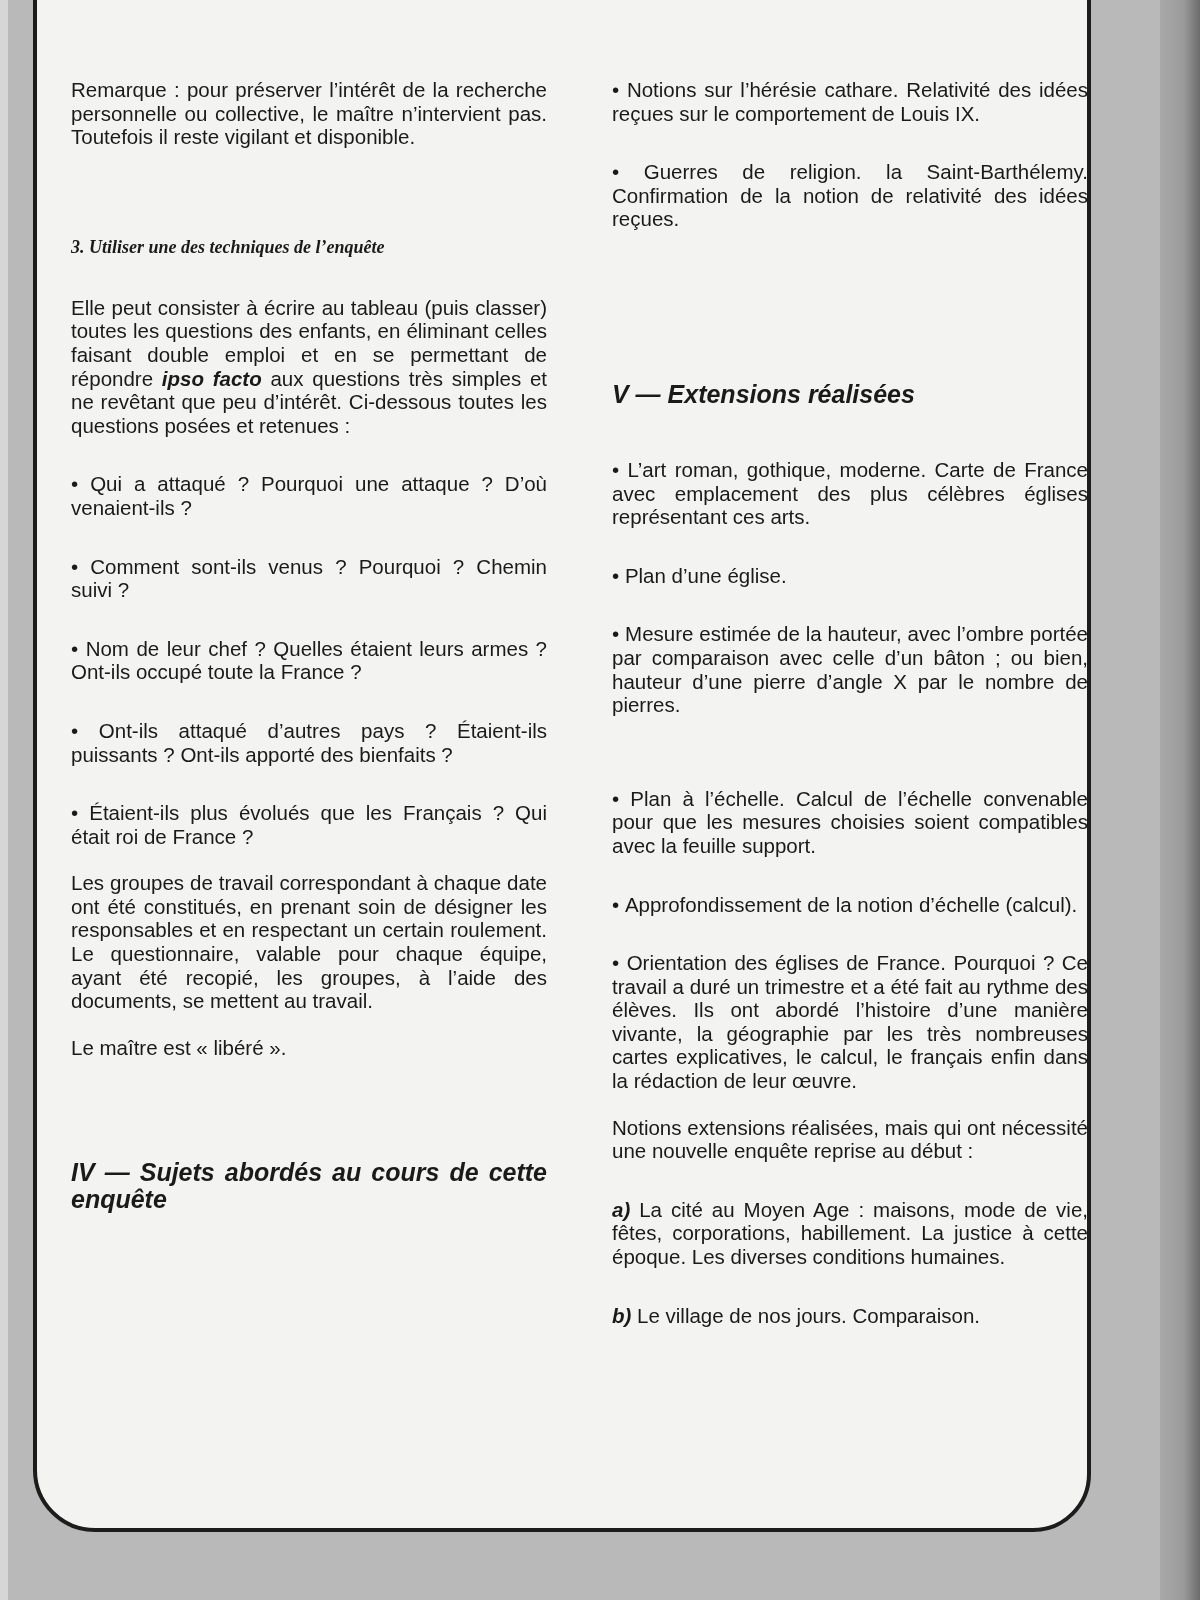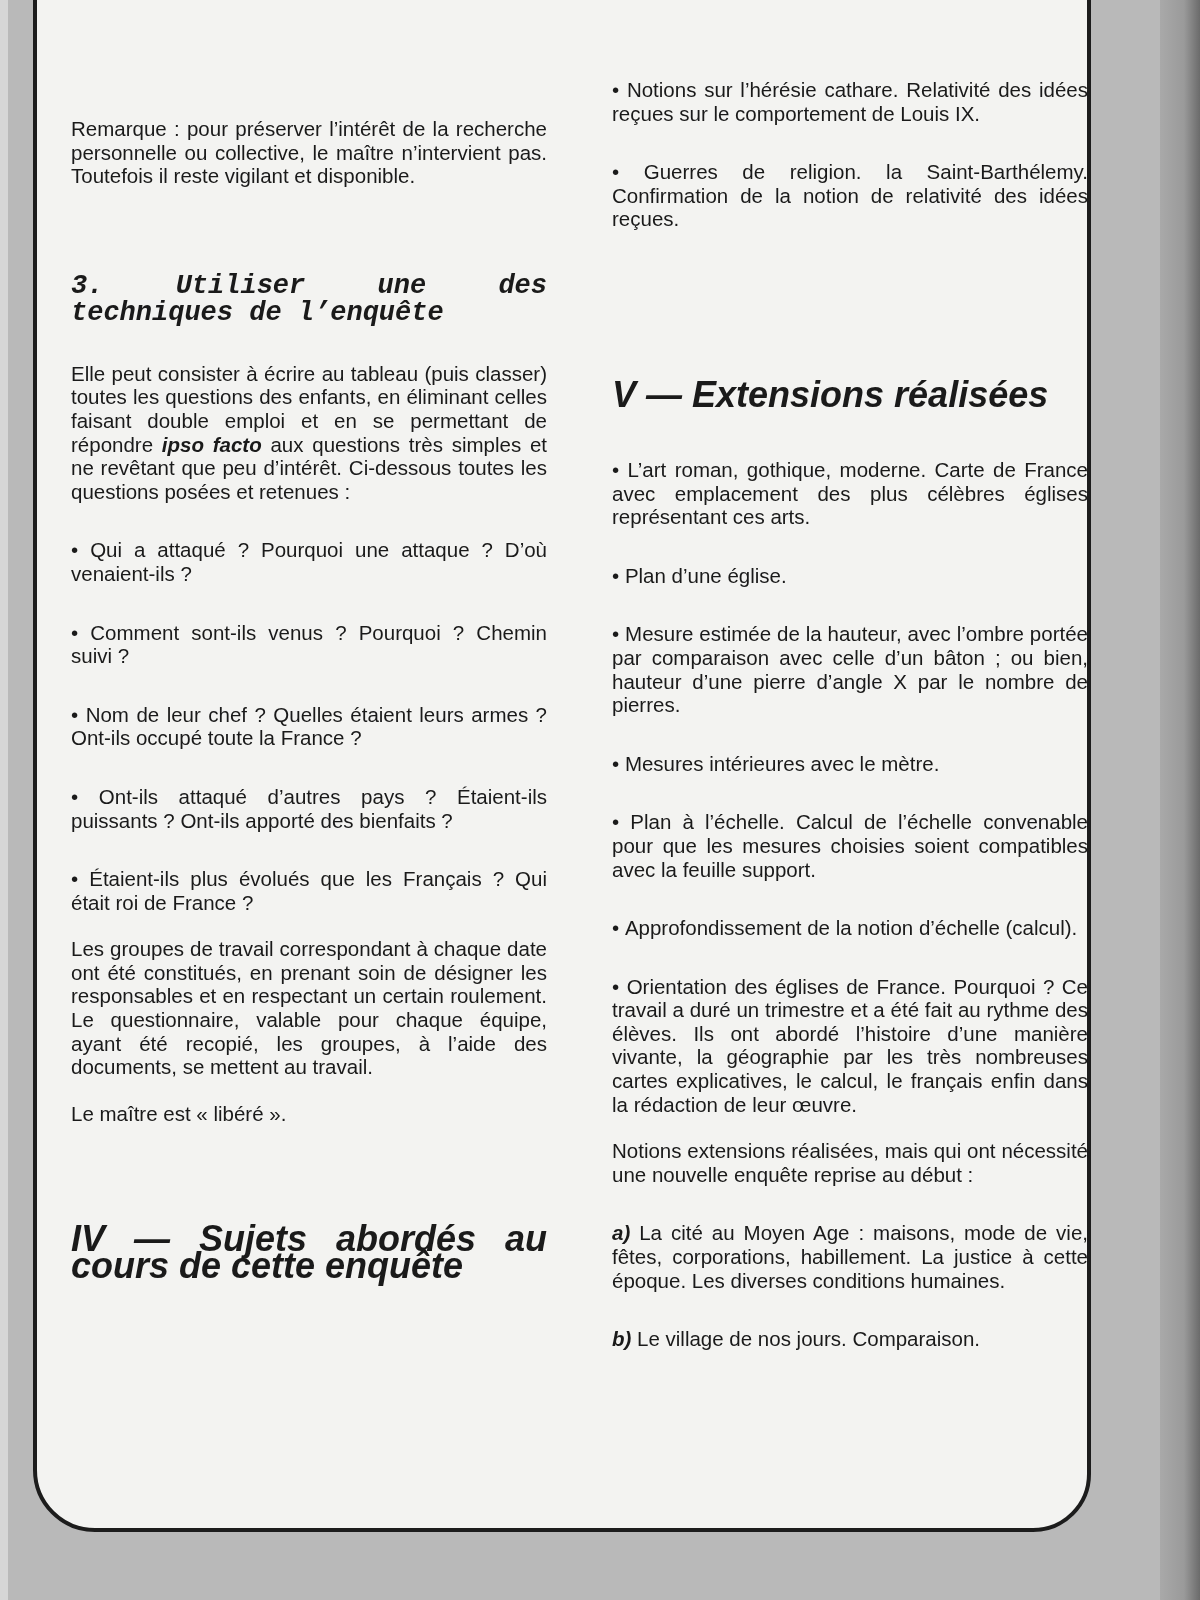--- a/index.html
+++ b/index.html
@@ -21,34 +21,34 @@
     position: absolute; left: 33px; top: -20px; width: 1058px; height: 1552px;
     background: #f3f3f1;
     border: 4px solid #1c1c1c;
     border-radius: 0 0 58px 62px;
     box-sizing: border-box;
   }
   .col {
     position: absolute; top: 78px; width: 476px;
     font-size: 20.5px; line-height: 23.6px;
   }
-  .col.left { left: 71px; margin-top: 39px; }
+  .col.left { left: 71px; }
   .col.right { left: 612px; }
   p { margin: 0; text-align: justify; }
   .gap-s { height: 23px; }
   .gap-m { height: 35px; }
   .gap-l { height: 50px; }
   .h-serif {
-    font-family: Liberation Mono, monospace; font-style: italic;
-    font-size: 27px; line-height: 27px; margin: 0; text-align: justify;
+    font-family: Liberation Serif, serif; font-style: italic;
+    font-size: 18px; line-height: 27px; margin: 0; text-align: justify;
     text-align-last: left;
   }
   .h-bold {
     font-family: "Liberation Sans", sans-serif; font-style: italic; font-weight: bold;
-    font-size: 36px; line-height: 27px; margin: 0; text-align: justify;
+    font-size: 25px; line-height: 27px; margin: 0; text-align: justify;
   }
   .bullet::before { content: "\2022\00a0 "; }
   em { font-style: italic; font-weight: bold; }
 </style>
 </head>
 <body>
 
 <div class="left-strip"></div>
 <div class="right-strip"></div>
 <div class="frame"></div>
@@ -89,21 +89,20 @@
     <div class="gap-l"></div>
     <div class="gap-l"></div>
   <h2 class="h-bold" style="text-align:left">V — Extensions réalisées</h2>
   <div class="gap-l"></div>
   <p class="bullet">L’art roman, gothique, moderne. Carte de France avec emplacement des plus célèbres églises représentant ces arts.</p>
   <div class="gap-m"></div>
   <p class="bullet">Plan d’une église.</p>
   <div class="gap-m"></div>
   <p class="bullet">Mesure estimée de la hauteur, avec l’ombre portée par comparaison avec celle d’un bâton ; ou bien, hauteur d’une pierre d’angle X par le nombre de pierres.</p>
   <div class="gap-m"></div>
-  <p class="bullet">Mesures intérieures avec le mètre.</p>
   <div class="gap-m"></div>
   <p class="bullet">Plan à l’échelle. Calcul de l’échelle convenable pour que les mesures choisies soient compatibles avec la feuille support.</p>
   <div class="gap-m"></div>
   <p class="bullet">Approfondissement de la notion d’échelle (calcul).</p>
   <div class="gap-m"></div>
   <p class="bullet">Orientation des églises de France. Pourquoi ? Ce travail a duré un trimestre et a été fait au rythme des élèves. Ils ont abordé l’histoire d’une manière vivante, la géographie par les très nombreuses cartes explicatives, le calcul, le français enfin dans la rédaction de leur œuvre.</p>
   <div class="gap-s"></div>
   <p>Notions extensions réalisées, mais qui ont nécessité une nouvelle enquête reprise au début :</p>
   <div class="gap-m"></div>
   <p><em>a)</em><span> La cité au Moyen Age : maisons, mode de vie, fêtes, corporations, habillement. La justice à cette époque. Les diverses conditions humaines.</span></p>

